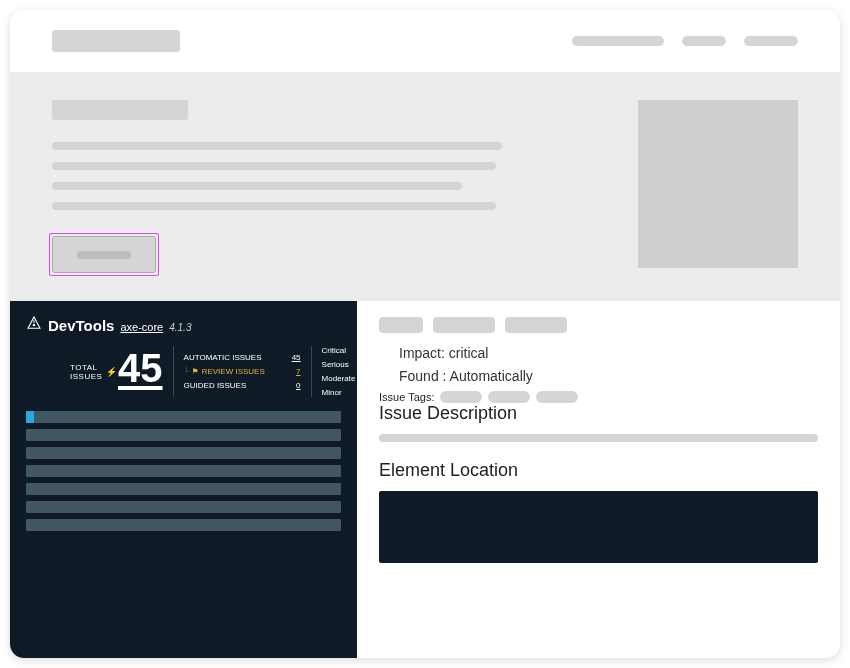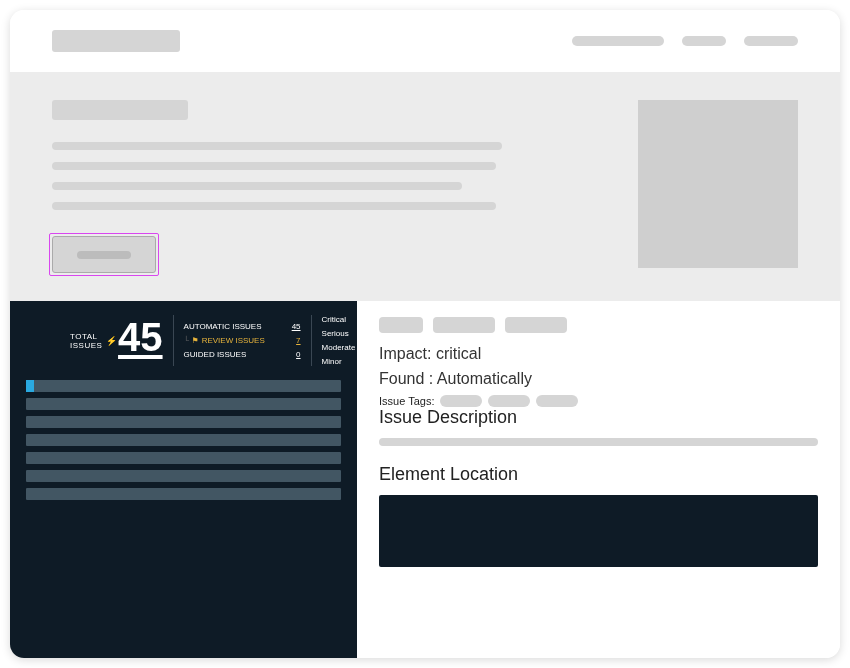--- a/index.html
+++ b/index.html
@@ -153,21 +153,21 @@
     padding: 16px 22px 0 22px;
     overflow: hidden;
     color: #222;
     font-size: 12px;
   }
   .pill-row { display: flex; gap: 10px; margin-bottom: 12px; }
   .pill { background: #d5d5d5; border-radius: 4px; height: 16px; }
   .pill.a { width: 44px; }
   .pill.b { width: 62px; }
   .pill.c { width: 62px; }
-  .meta-line { font-size: 16px; color: #333; margin-bottom: 7px; }
+  .meta-line { font-size: 14px; color: #333; margin-bottom: 7px; margin-left: 20px; }
   .tags-row { display: flex; align-items: center; gap: 6px; font-size: 11px; }
   .tag-pill { background: #d5d5d5; border-radius: 8px; height: 12px; }
   .tag-pill.a { width: 42px; }
   .tag-pill.b { width: 42px; }
   .tag-pill.c { width: 42px; }
   .section-heading { font-size: 18px; font-weight: 400; color: #222; margin-bottom: 10px; }
   .desc-ph { height: 8px; background: #d5d5d5; border-radius: 4px; margin-bottom: 18px; width: 100%; }
   .code-block {
     background: #0e1b26;
     height: 72px;
@@ -200,20 +200,32 @@
         <div class="hero-btn-highlight"></div>
         <div class="hero-btn-inner"></div>
       </div>
     </div>
     <div class="hero-img-ph"></div>
   </div>
 
   <div class="devtools">
 
     <div class="dt-left">
+      <div class="dt-title-row">
+        <span class="dt-logo">
+          <svg viewBox="0 0 24 24" fill="none" stroke="#fff" stroke-width="1.6">
+            <path d="M12 3 L21 20 L3 20 Z"></path>
+            <circle cx="12" cy="15" r="1.2" fill="#fff"></circle>
+            <path d="M12 8 L12 12"></path>
+          </svg>
+        </span>
+        <span class="dt-title">DevTools</span>
+        <span class="dt-axecore">axe-core</span>
+        <span class="dt-version">4.1.3</span>
+      </div>
 
       <div class="dt-stats">
         <div class="dt-total">
           <div class="dt-total-label">
             <span>TOTAL ISSUES</span>
             <span class="bolt">⚡</span>
           </div>
           <div class="dt-total-num">45</div>
         </div>
 

